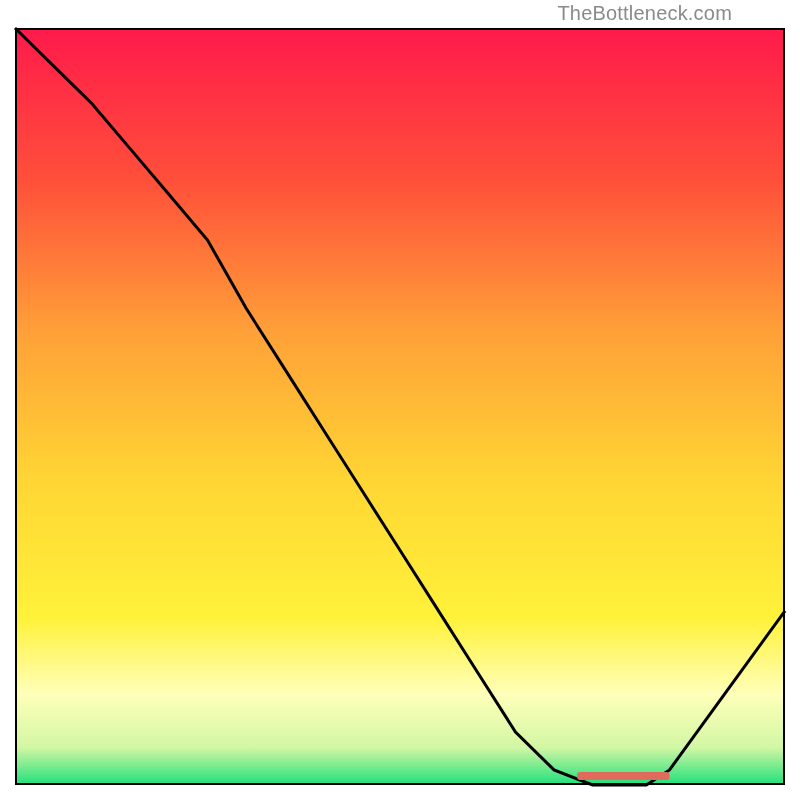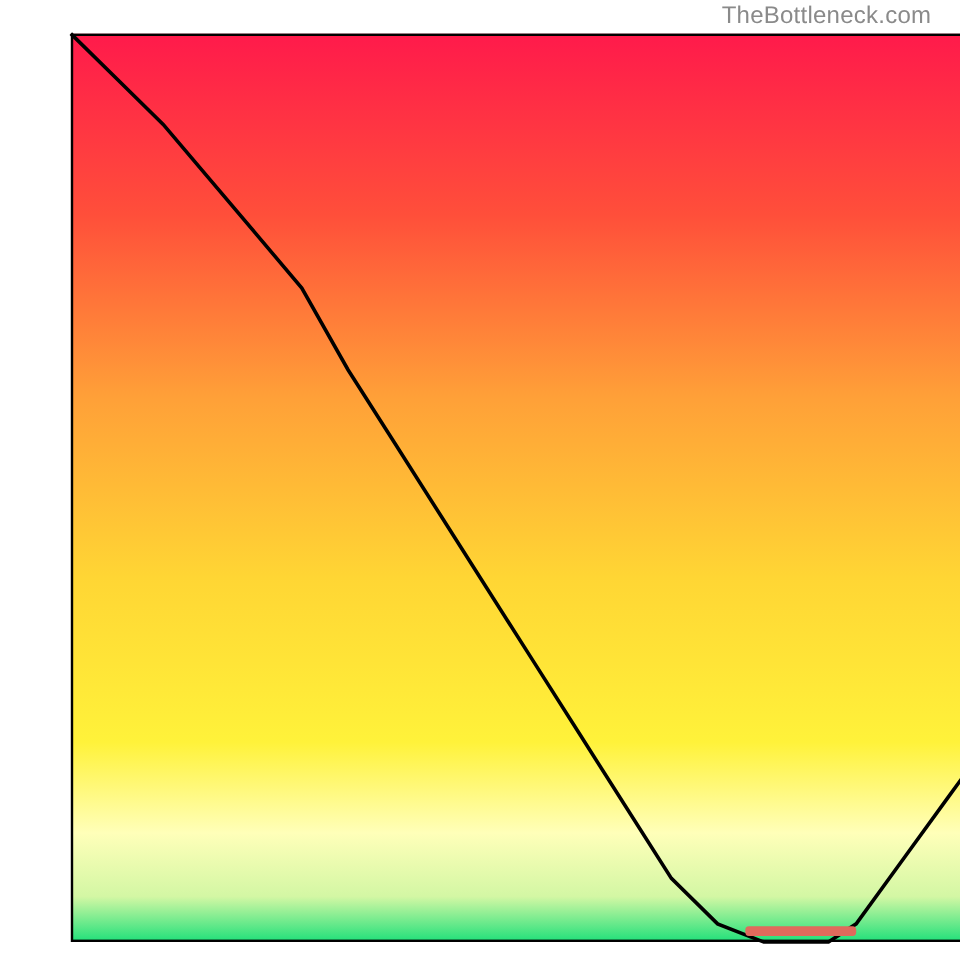--- a/index.html
+++ b/index.html
@@ -8,21 +8,20 @@
     width: 800px;
     height: 800px;
     overflow: hidden;
     font-family: Arial, Helvetica, sans-serif;
     background: #fff;
   }
   .wrap {
     position: relative;
     width: 740px;
     height: 800px;
-    margin-left: 44px;
   }
   .attribution {
     position: absolute;
     top: 2px;
     right: 8px;
     font-size: 20px;
     color: #8a8a8a;
     font-weight: 500;
     letter-spacing: 0.2px;
     z-index: 10;

